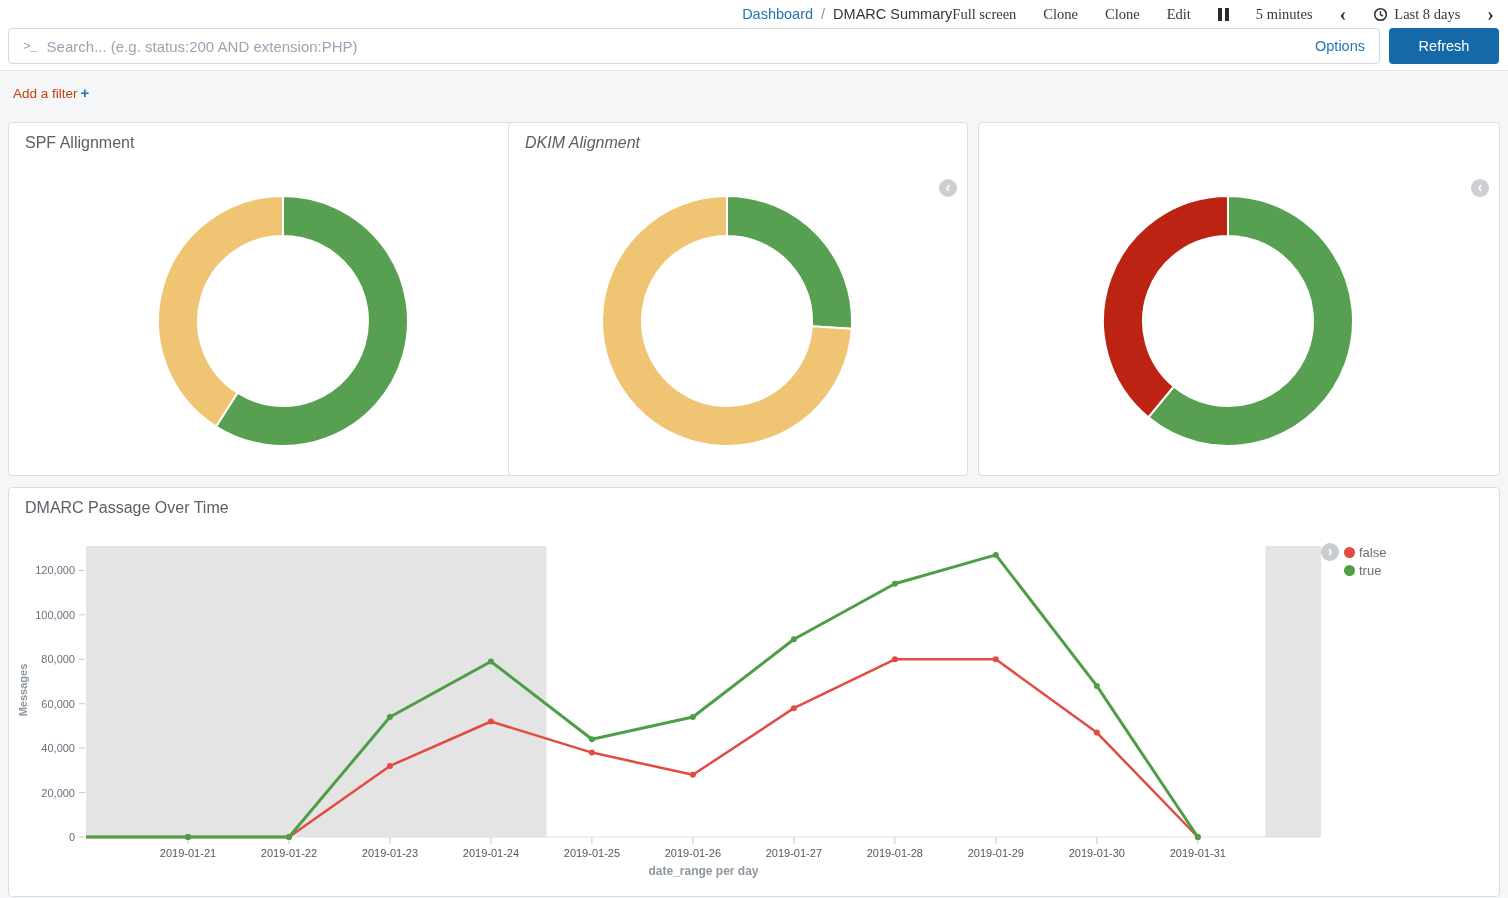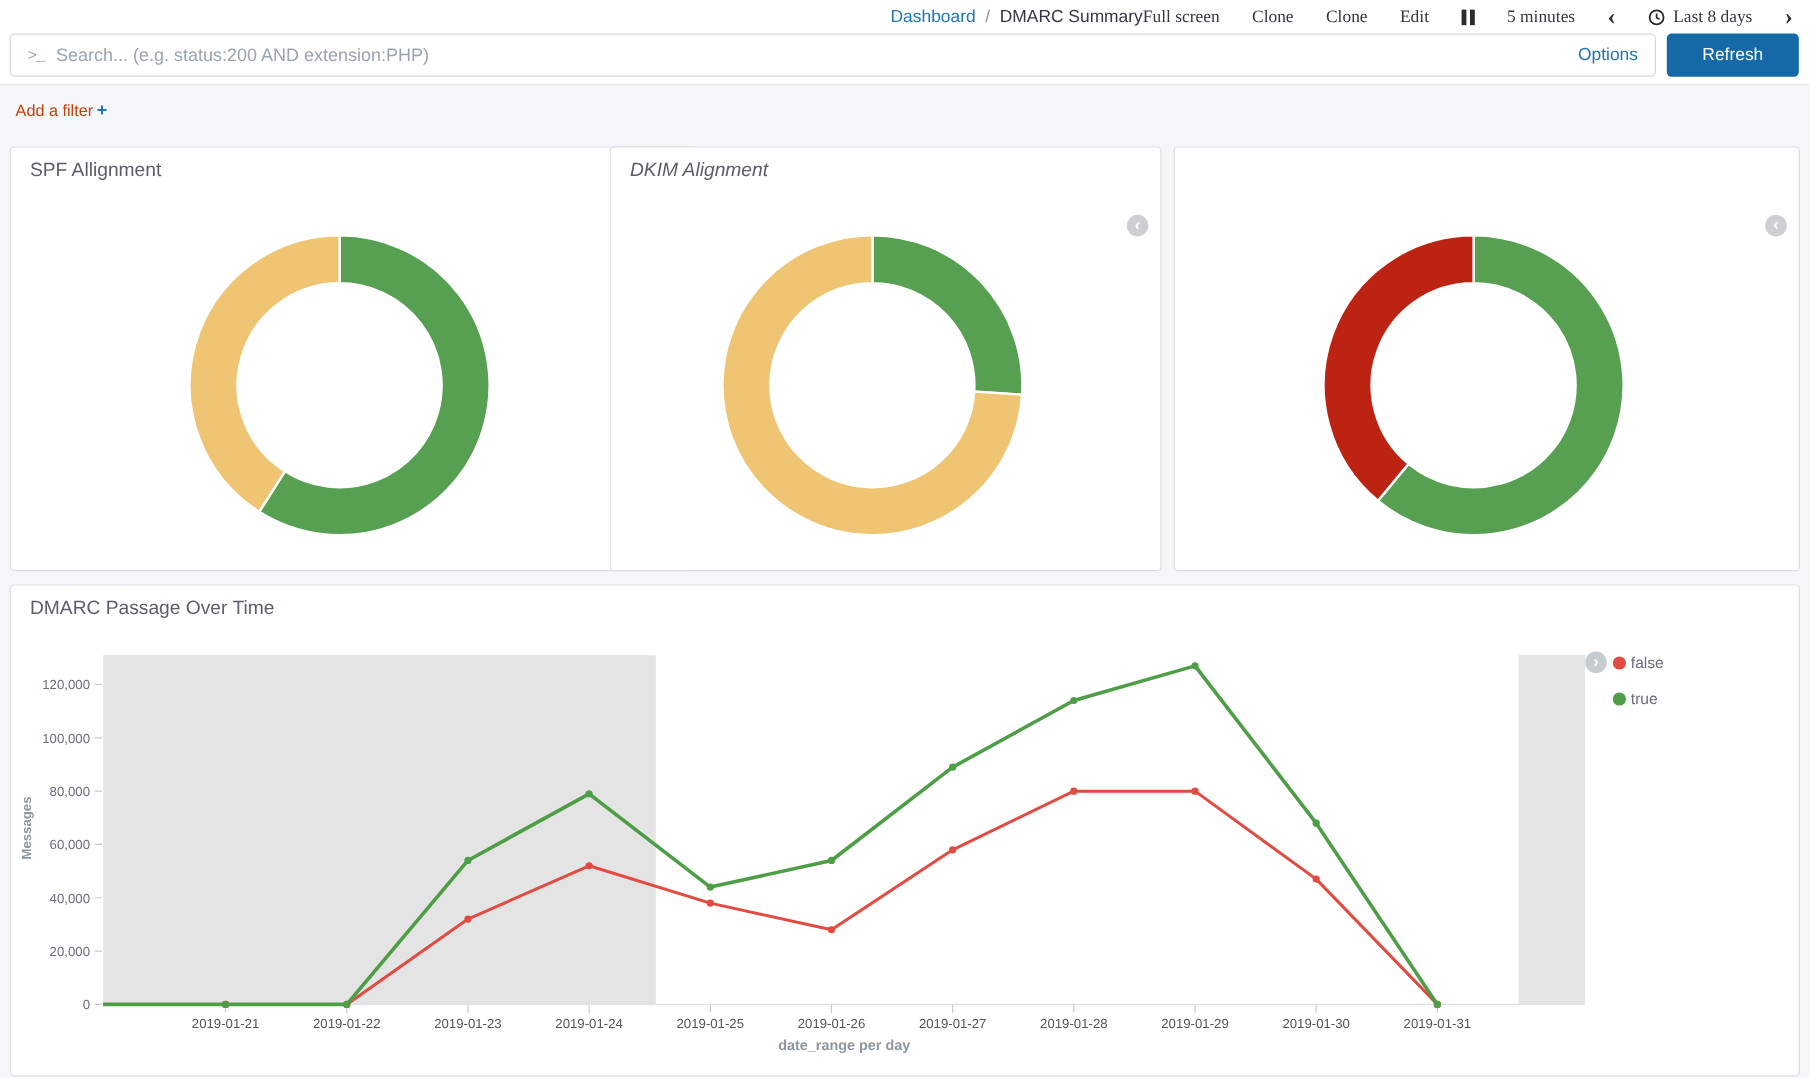--- a/index.html
+++ b/index.html
@@ -61,21 +61,21 @@
   
   #timechart { position:absolute; left:0; top:0; }
   .ylabel { position:absolute; left:-26px; top:196px; width:80px; text-align:center;
             transform:rotate(-90deg); font-size:11px; font-weight:bold; color:#8E979F; }
   .xlabel { position:absolute; left:77px; width:1235px; top:376px; text-align:center;
             font-size:12px; font-weight:bold; color:#8E979F; }
   .legend { position:absolute; left:1312px; top:55px; display:flex; align-items:flex-start; }
   .legend-toggle { width:18px; height:18px; border-radius:50%; background:#C7CCD1;
                    color:#fff; font-weight:bold; font-size:14px; line-height:17px;
                    text-align:center; cursor:pointer; }
-  .legend-items { display:flex; flex-direction:column; gap:12px; margin-left:5px; }
+  .legend-items { display:flex; flex-direction:column; gap:0; margin-left:5px; }
   .legend-item { height:18px; display:flex; align-items:center; font-size:13px;
                  color:#6A7077; cursor:pointer; }
   .legend-item .dot { width:11px; height:11px; border-radius:50%; margin-right:4px; }
 </style>
 </head>
 <body>
 
 <div id="topbar">
   <div class="crumbs">
     <span class="crumb-link">Dashboard</span>

